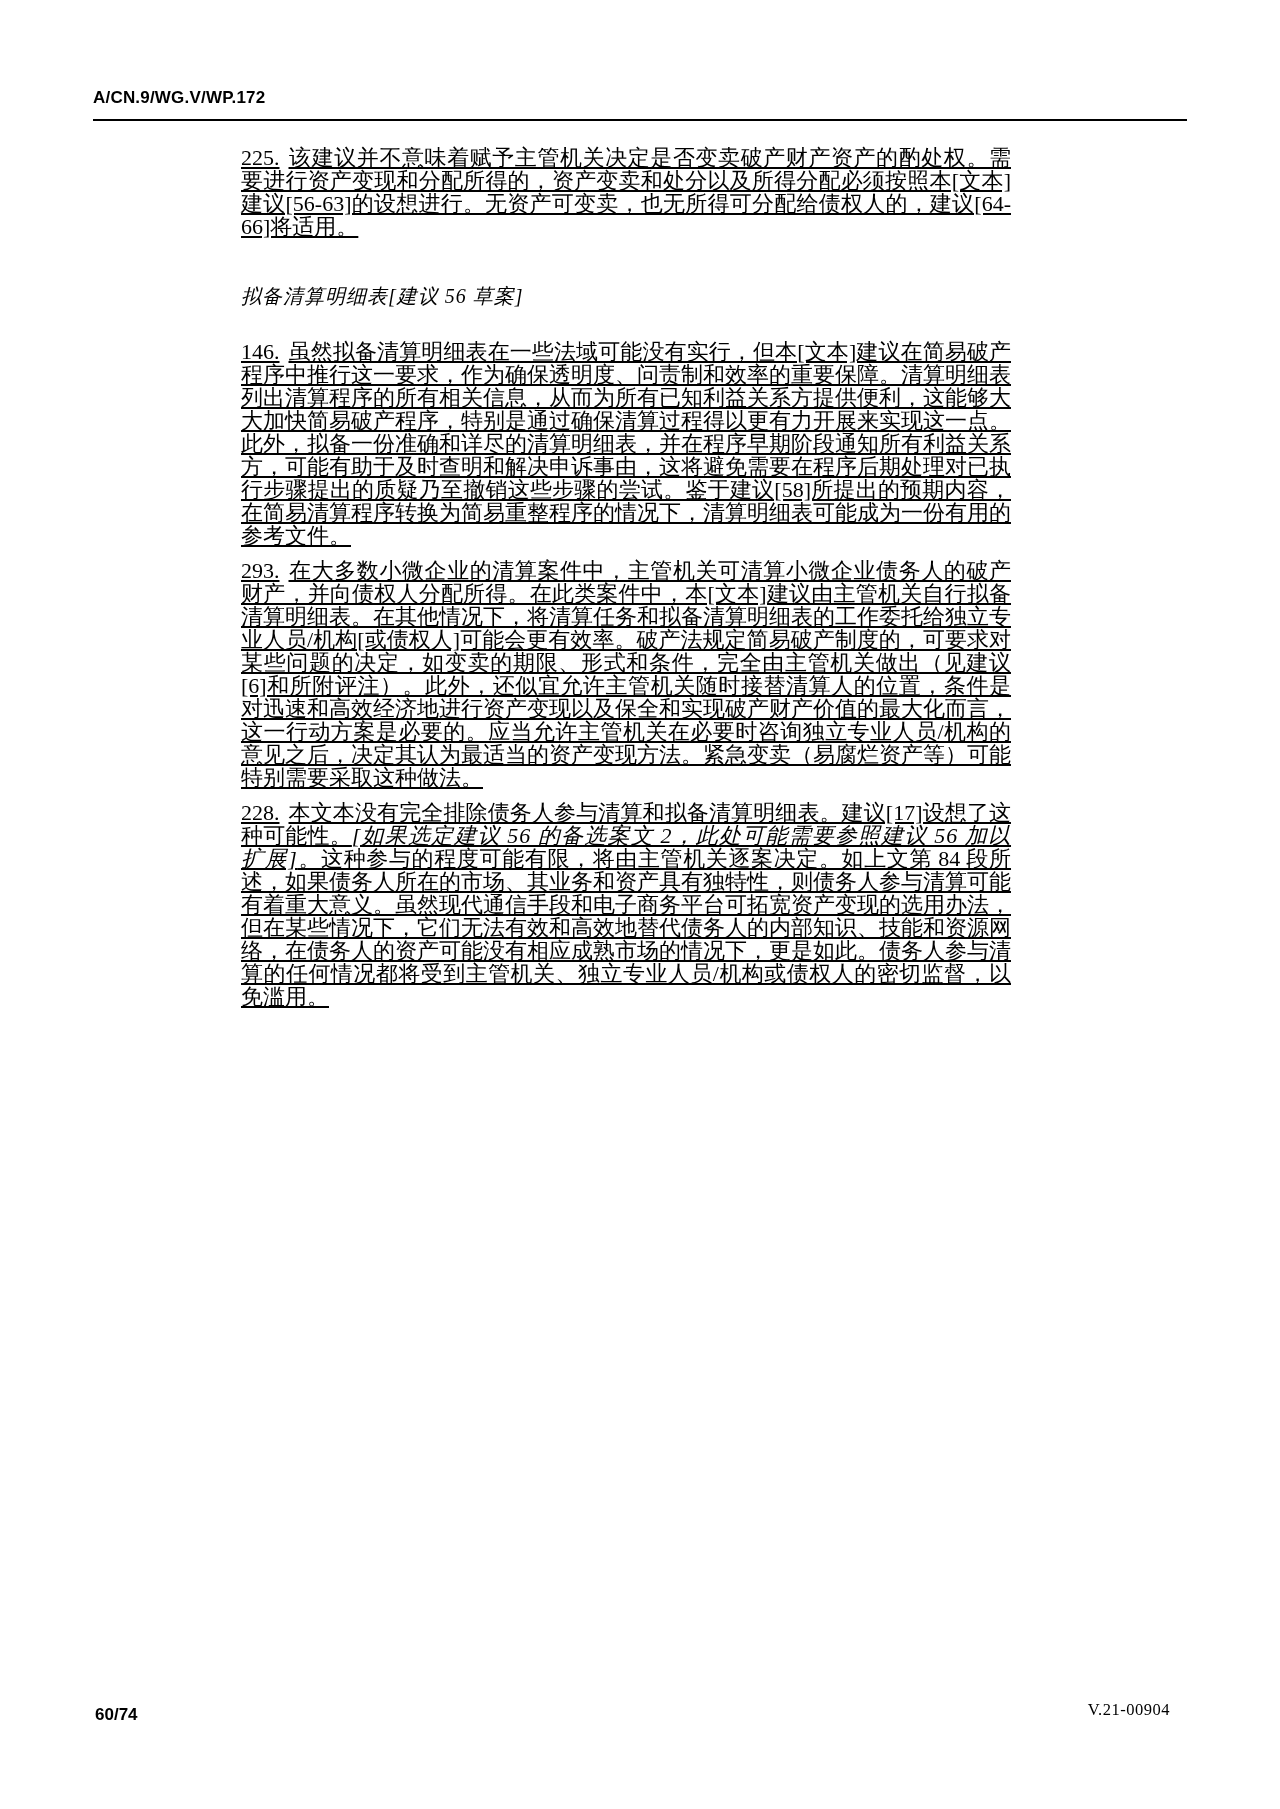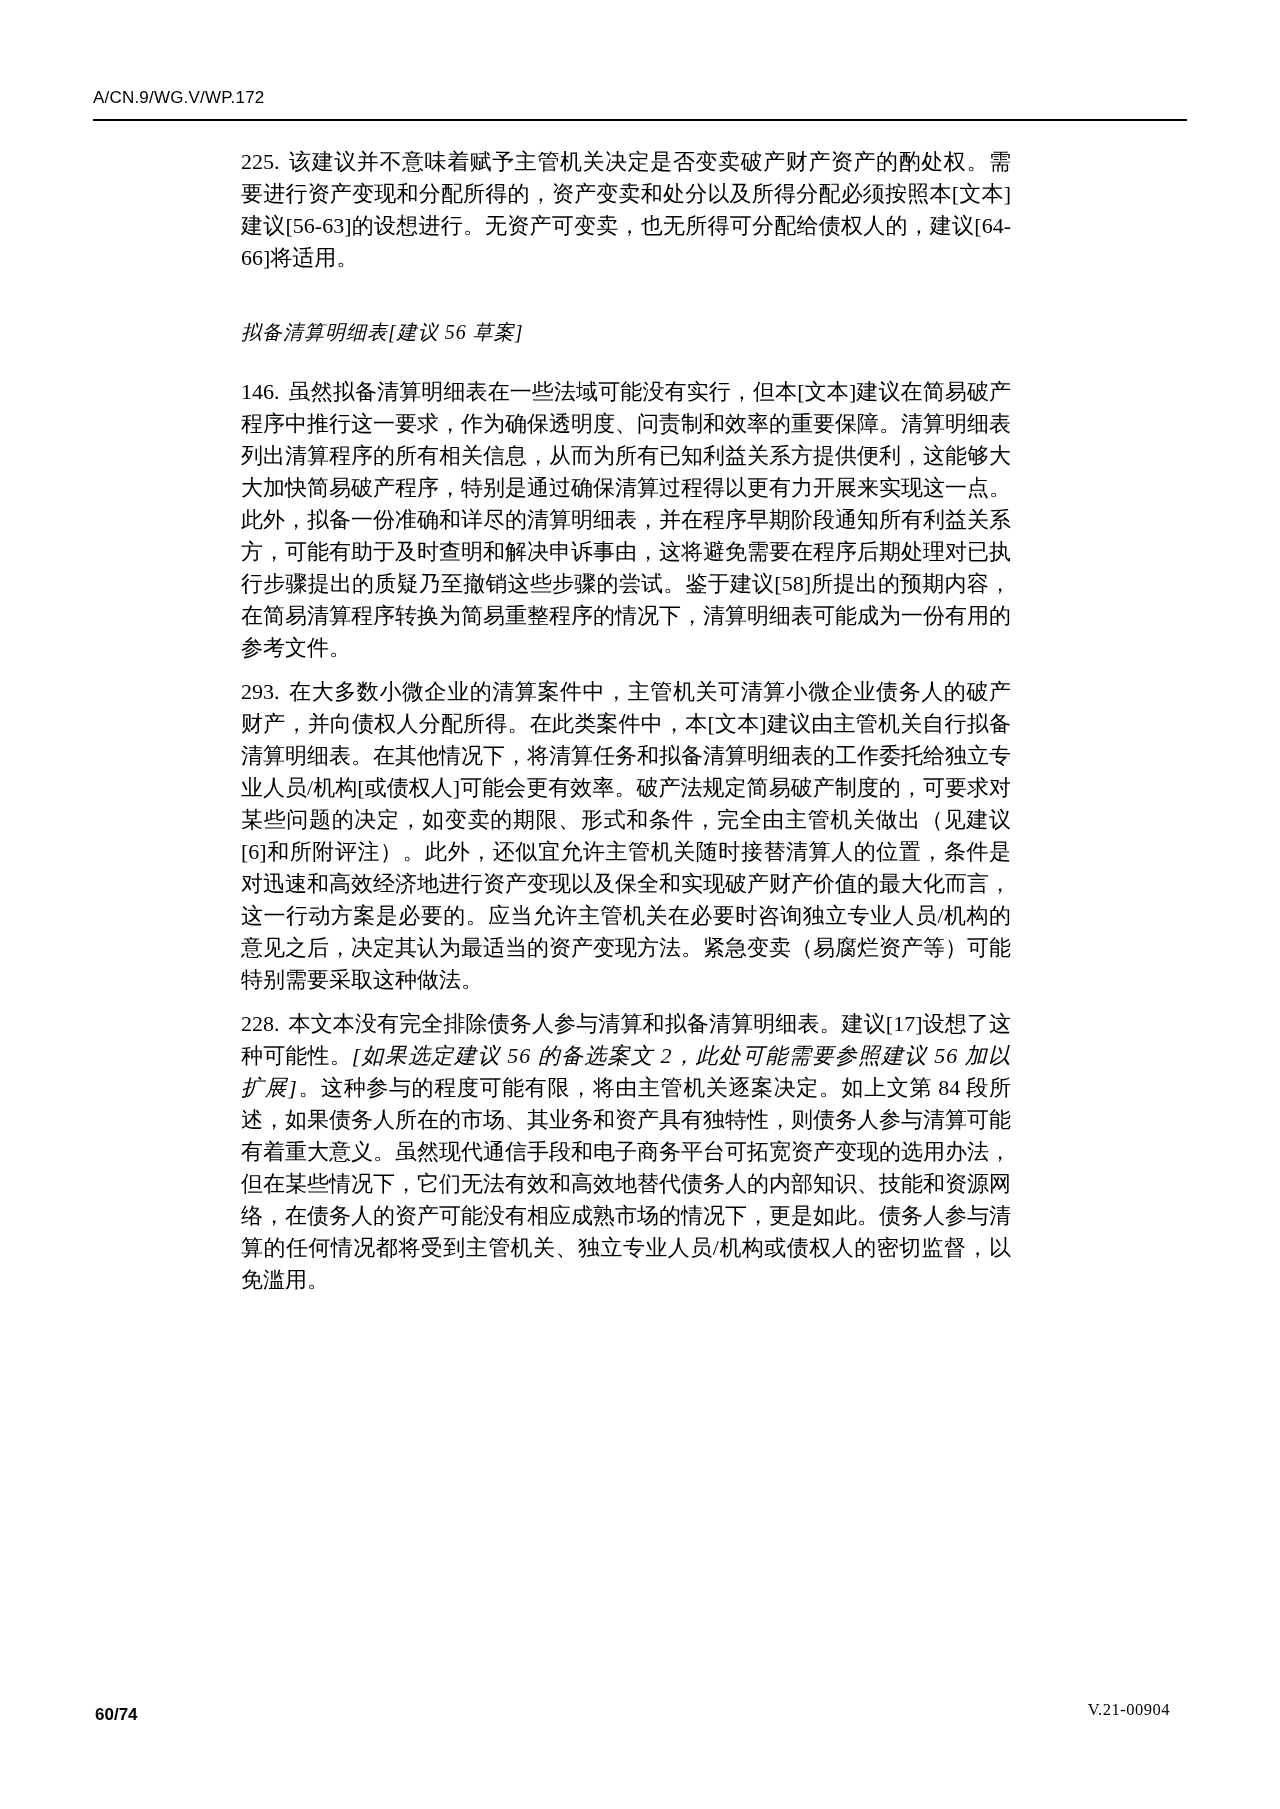--- a/index.html
+++ b/index.html
@@ -11,44 +11,45 @@
     margin: 0 auto;
     overflow: hidden;
     color: #000000;
     font-family: "Liberation Serif", "DejaVu Serif", serif;
   }
   .doc-header {
     position: absolute;
     left: 93px;
     top: 88px;
     font-family: "Liberation Sans", "DejaVu Sans", sans-serif;
-    font-weight: 400;
+    font-weight: 700;
     font-size: 17px;
     letter-spacing: 0.2px;
   }
   .header-rule {
     position: absolute;
     left: 93px;
     top: 119px;
     width: 1094px;
     height: 2px;
     background: #000000;
   }
   .content {
     position: absolute;
     left: 241px;
     top: 146px;
     width: 782px;
   }
   .para {
     font-size: 22px;
-    line-height: 32px;
+    line-height: 23px;
     text-align: justify;
     text-justify: inter-ideograph;
     margin: 0 12px 12px 0;
+    text-decoration: underline;
   }
   .para .pnum { margin-right: 9px; }
   .para-225 { margin-bottom: 40px; }
   .para-228 { margin-bottom: 36px; }
   .section-heading {
     font-size: 22px;
     line-height: 36px;
     font-weight: 700;
     margin: 0 0 34px 0;
   }

